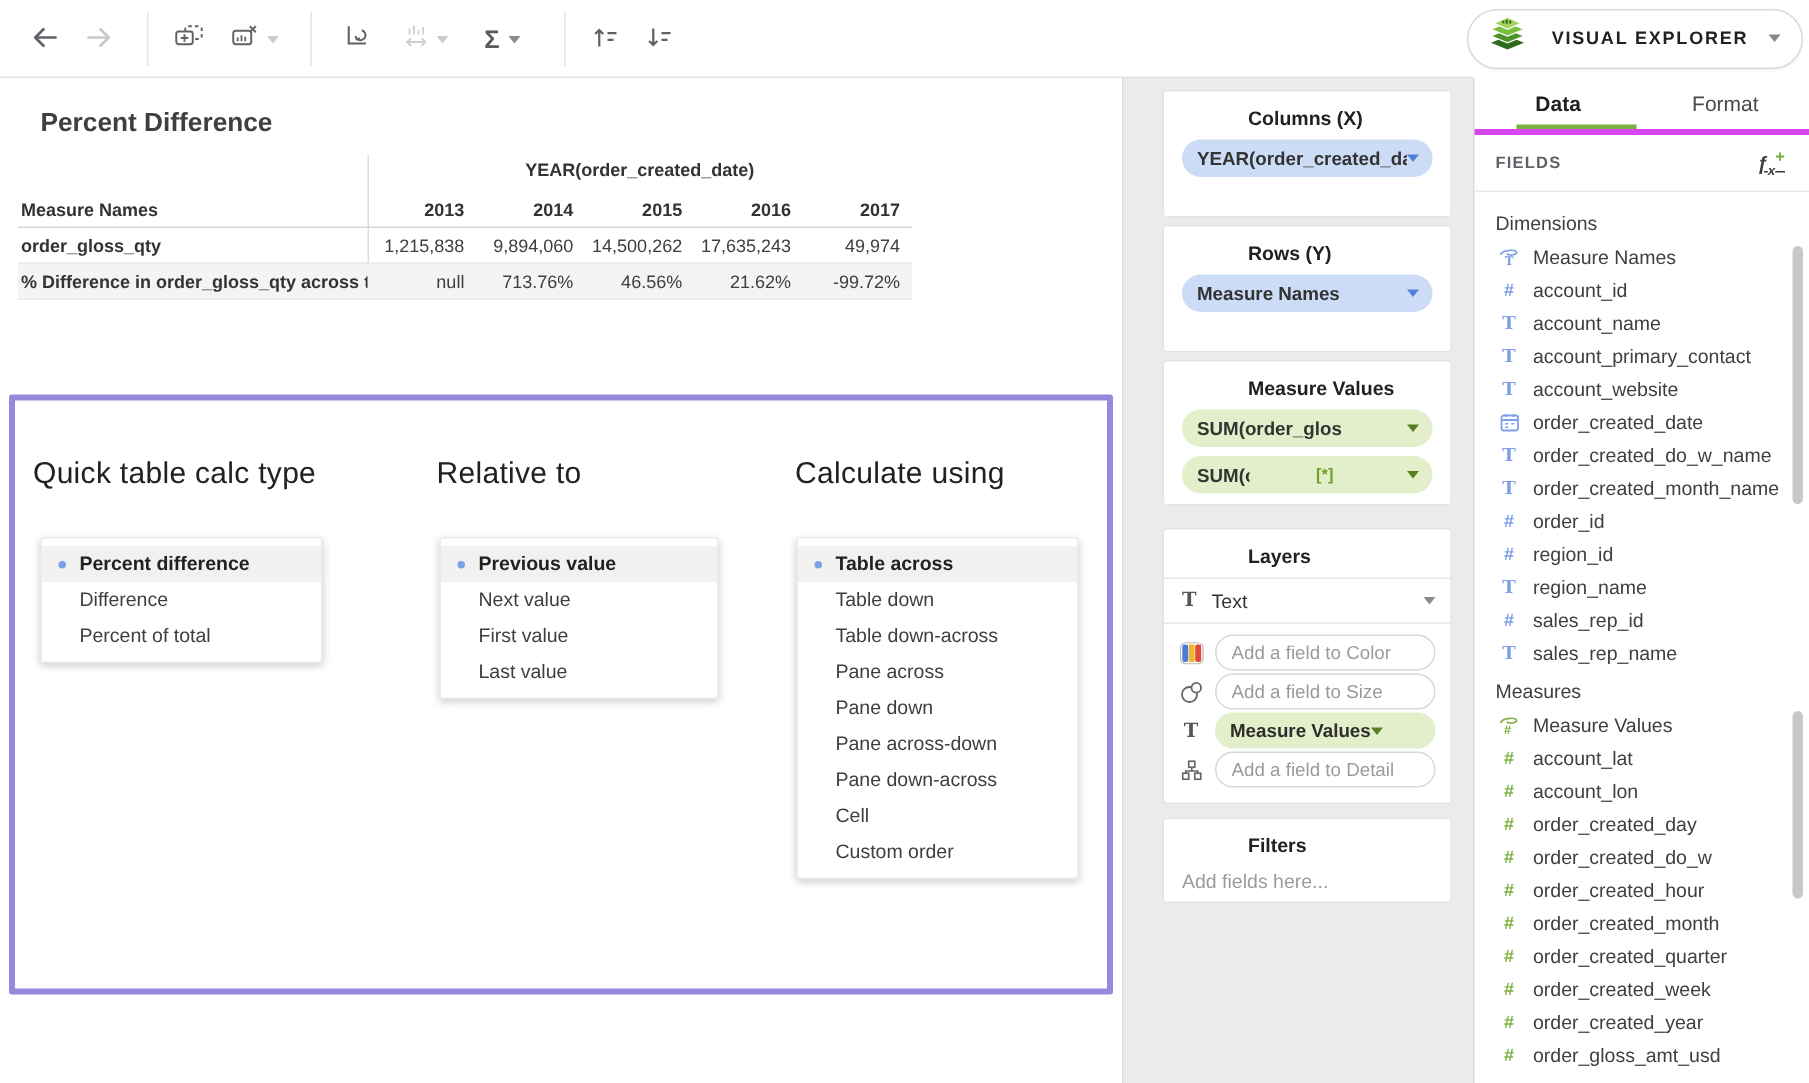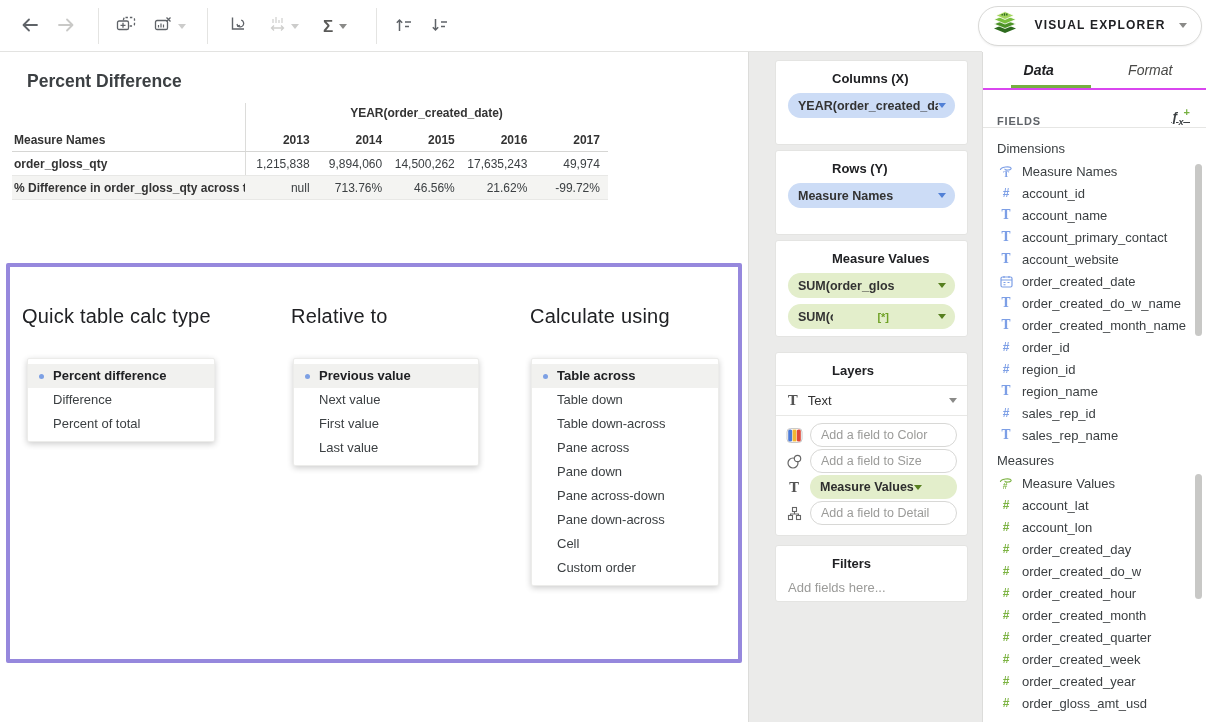--- a/index.html
+++ b/index.html
@@ -72,25 +72,25 @@
   .lay-row .licon { width:18px; display:flex; justify-content:center; font-size:13px; font-weight:700; color:#555; }
   .drop { flex:1; height:24px; border:1px solid #d8d8d6; border-radius:12px; background:#fff;
     display:flex; align-items:center; padding-left:10px; font-size:12.5px; color:#9b9b99; cursor:pointer; }
   .lay-pill { flex:1; height:24px; border-radius:12px; background:#e3eecb; display:flex; align-items:center;
     padding:0 9px 0 10px; font-size:12.5px; font-weight:700; color:#2e2e2e; cursor:pointer; }
   .lay-pill .chev { border-top-color:#567f1f; }
   .filters-ph { padding:2px 12px 12px; font-size:13px; color:#9b9b99; }
 
   
   .fields { position:absolute; left:982px; top:0; width:224px; height:670px; background:#fff; border-left:1px solid #dcdcda; }
-  .tabs { display:flex; height:38px; border-bottom:2px solid #d946ef; position:relative;font-style:italic; }
+  .tabs { display:flex; height:38px; border-bottom:4px solid #d946ef; position:relative; }
   .tab { flex:1; display:flex; align-items:center; justify-content:center; font-size:14px; color:#4a4a48; cursor:pointer; }
   .tab.active { font-weight:700; color:#202124; }
   .tab-underline { position:absolute; left:28px; bottom:0; width:80px; height:3px; background:#76b041; }
-  .fields-hdr { height:38px; display:flex; align-items:flex-end; justify-content:space-between;
+  .fields-hdr { height:38px; display:flex; align-items:center; justify-content:space-between;
     padding:0 16px 0 14px; border-bottom:1px solid #e6e6e4; }
   .fields-hdr .fh { font-size:11px; font-weight:700; letter-spacing:.8px; color:#5f6368; }
   .fx { font-size:13px; color:#3c4043; font-style:italic; font-weight:600; cursor:pointer;text-decoration:underline; }
   .fx sub { font-size:9px; }
   .fx .plus { color:#76b041; font-style:normal; font-size:11px; vertical-align:super; }
   .grp-label { font-size:13px; color:#3c4043; padding:13px 0 4px 14px; }
   .flist { position:relative; overflow:hidden; }
   .frow { display:flex; align-items:center; height:22px; padding-left:16px; gap:9px; cursor:pointer; }
   .ficon { width:14px; display:flex; justify-content:center; align-items:center; font-size:12px; font-weight:700; }
   .ficon.num.blue, .ficon.txt.blue { color:#7d9fe6; }

